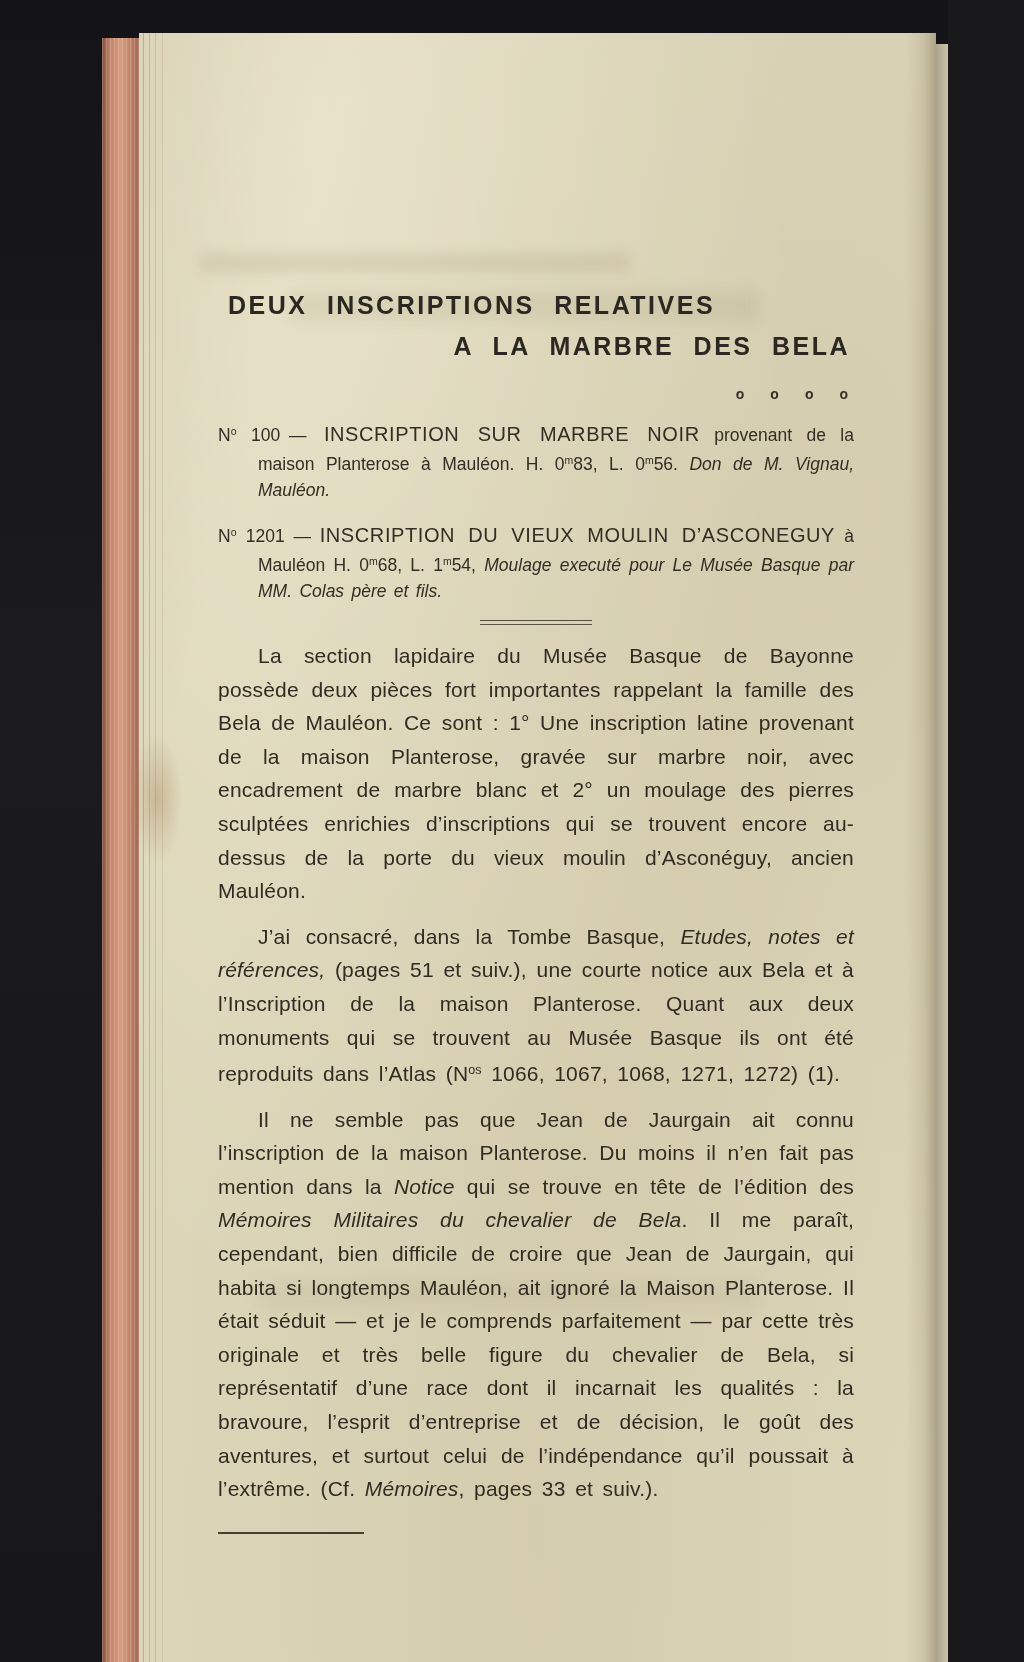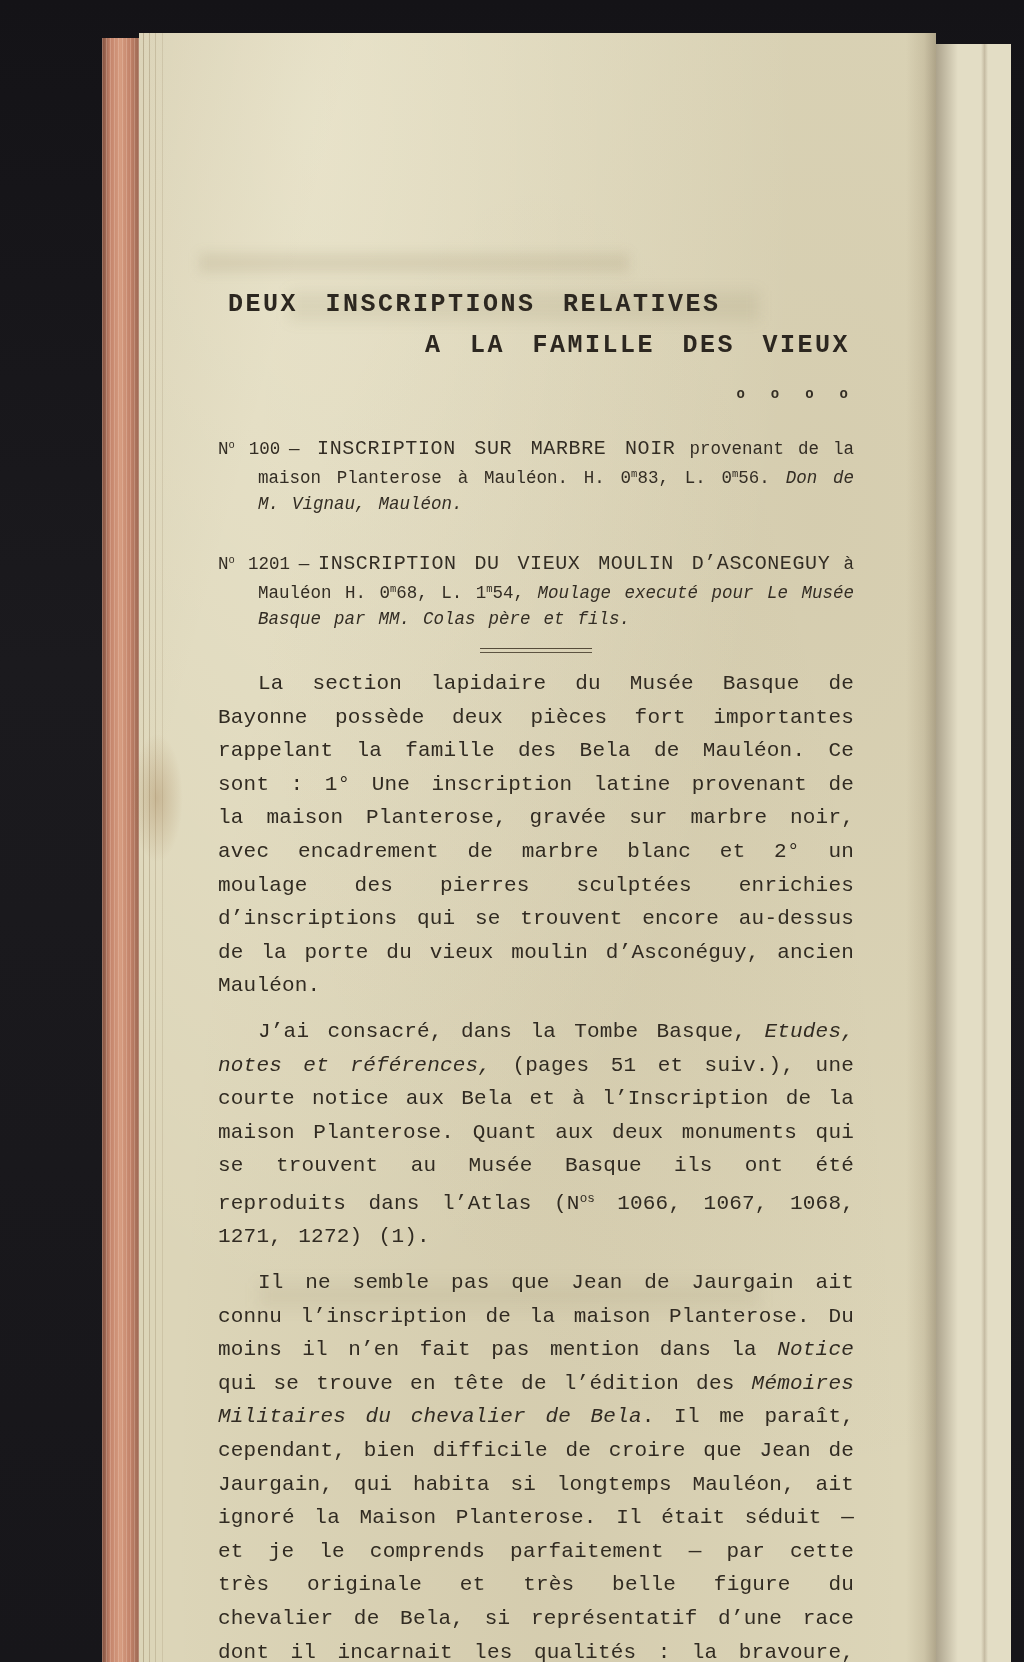--- a/index.html
+++ b/index.html
@@ -1,19 +1,19 @@
 <!DOCTYPE html>
 <html><head>
 <meta charset="utf-8">
 <style>
   html,body{margin:0;padding:0;background:#19181b;}
   .scan{
-    position:relative;width:1024px;height:1662px;overflow:hidden;
+    position:relative;width:948px;height:1662px;overflow:hidden;
     background:linear-gradient(180deg,#141317,#1b1a1e 40%,#17161a);
-    font-family:Liberation Mono, monospace;
+    font-family:Liberation Sans, sans-serif;
   }
   
   .pink-edge{
     position:absolute;left:102px;top:38px;width:37px;height:1624px;
     background:linear-gradient(to right,#7e4f3e,#c4846b 22%,#d69c80 50%,#c08168 78%,#9c6853);
   }
   .pink-edge::after{
     content:"";position:absolute;inset:0;
     background:repeating-linear-gradient(to right,rgba(255,236,222,.22) 0 1px,rgba(0,0,0,0) 1px 4px);
   }
@@ -74,21 +74,21 @@
     font-weight:bold;font-size:25px;letter-spacing:2.5px;word-spacing:10px;
     color:#2c2720;line-height:32px;
   }
   .title-line.l1{margin-left:10px;text-align:left;}
   .title-line.l2{text-align:right;margin-top:9px;padding-right:4px;}
   .ornament{
     margin-top:24px;text-align:right;font-weight:bold;font-size:14px;
     letter-spacing:6px;color:#342e25;
   }
   .entry{
-    margin-top:31px;font-size:17.5px;line-height:25.5px;
+    margin-top:17px;font-size:17.5px;line-height:25.5px;
     padding-left:40px;text-indent:-40px;text-align:justify;
     color:#332d24;word-spacing:2.5px;
   }
   .entry + .entry{}
   .sep-rule{
     width:112px;height:3px;margin:16px auto 0 auto;
     border-top:1.6px solid rgba(62,52,36,.85);
     border-bottom:1.2px solid rgba(62,52,36,.8);
   }
   .para{
@@ -117,21 +117,21 @@
   <div class="pink-edge"></div>
 
   <div class="page">
     <div class="stain a"></div>
     <div class="stain b"></div>
     <div class="stain c"></div>
     <div class="stain d"></div>
 
     <div class="text-col">
       <div class="title-line l1">DEUX INSCRIPTIONS RELATIVES</div>
-      <div class="title-line l2">A LA FAMILLE DES VIEUX</div>
+      <div class="title-line l2">A LA MARBRE DES BELA</div>
 
       <div class="ornament">o o o o</div>
 
       <div class="entry"><span class="s-r">N</span><span class="s-s">o</span><span class="s-r"> 100 —  </span><span class="s-c">INSCRIPTION SUR MARBRE NOIR</span><span class="s-r"> provenant de la maison Planterose à Mauléon. H. 0</span><span class="s-s">m</span><span class="s-r">83, L. 0</span><span class="s-s">m</span><span class="s-r">56. </span><span class="s-i">Don de M. Vignau, Mauléon.</span></div>
       <div class="entry"><span class="s-r">N</span><span class="s-s">o</span><span class="s-r"> 1201 — </span><span class="s-c">INSCRIPTION DU VIEUX MOULIN D’ASCONEGUY</span><span class="s-r"> à Mauléon H. 0</span><span class="s-s">m</span><span class="s-r">68, L. 1</span><span class="s-s">m</span><span class="s-r">54, </span><span class="s-i">Moulage executé pour Le Musée Basque par MM. Colas père et fils.</span></div>
 
       <div class="sep-rule"></div>
 
       <div class="para first"><span class="s-r">La section lapidaire du Musée Basque de Bayonne possède deux pièces fort importantes rappelant la famille des Bela de Mauléon. Ce sont : 1° Une inscription latine provenant de la maison Planterose, gravée sur marbre noir, avec encadrement de marbre blanc et 2° un moulage des pierres sculptées enrichies d’inscriptions qui se trouvent encore au-dessus de la porte du vieux moulin d’Asconéguy, ancien Mauléon.</span></div>
       <div class="para"><span class="s-r">J’ai consacré, dans la Tombe Basque, </span><span class="s-i">Etudes, notes et références,</span><span class="s-r"> (pages 51 et suiv.), une courte notice aux Bela et à l’Inscription de la maison Planterose. Quant aux deux monuments qui se trouvent au Musée Basque ils ont été reproduits dans l’Atlas (N</span><span class="s-s">os</span><span class="s-r"> 1066, 1067, 1068, 1271, 1272) (1).</span></div>

